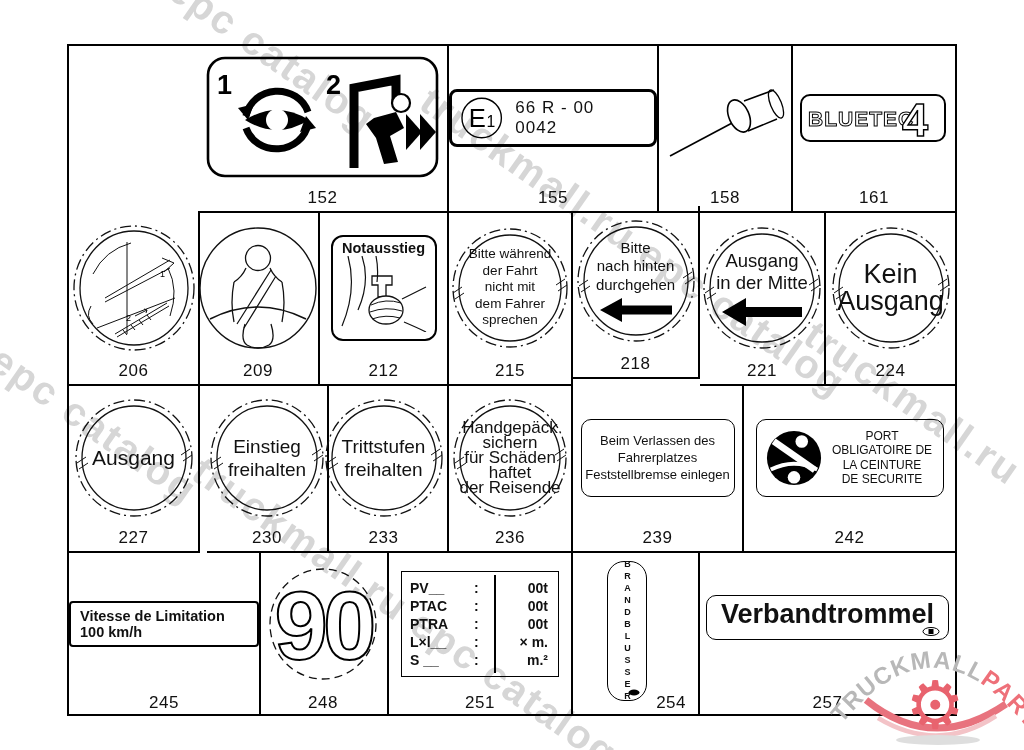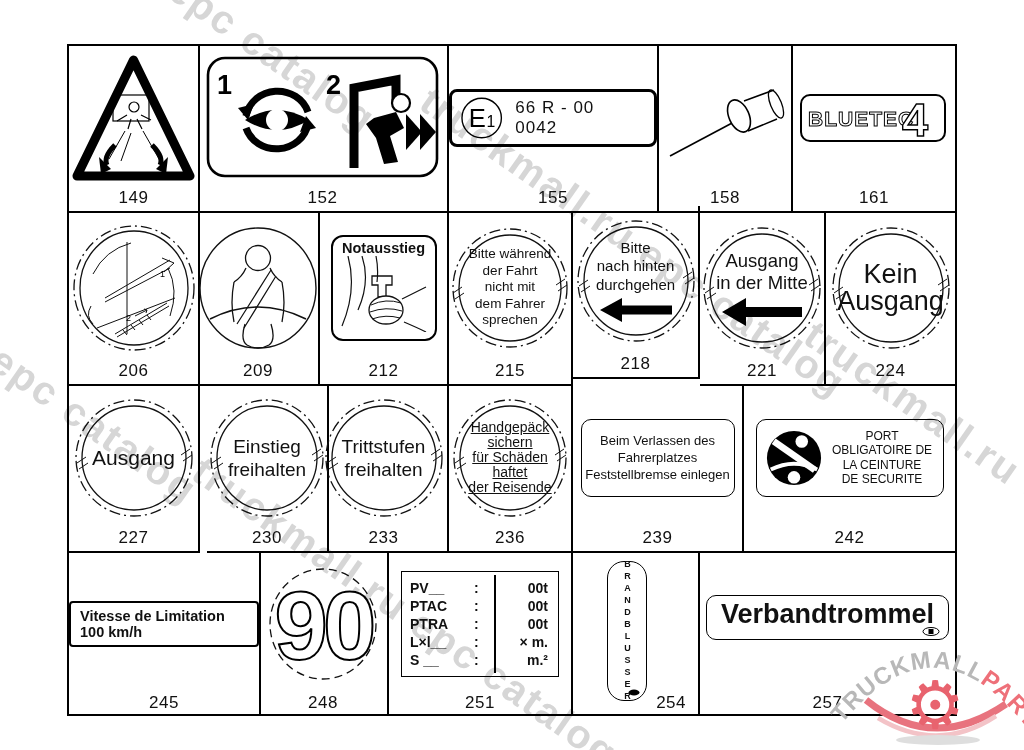--- a/index.html
+++ b/index.html
@@ -21,21 +21,21 @@
   .sign{position:relative;}
   .sign svg{display:block;}
   .st{position:absolute;left:8px;right:8px;top:0;bottom:0;display:flex;flex-direction:column;
       align-items:center;justify-content:center;text-align:center;}
   .t215{font-size:13.5px;line-height:16.5px;}
   .t218{font-size:15px;line-height:18.5px;}
   .t221{font-size:18.5px;line-height:22px;}
   .t224{font-size:27px;line-height:27px;}
   .t227{font-size:21px;}
   .t230{font-size:19px;line-height:23px;}
-  .t236{font-size:14px;line-height:15px;text-decoration:underline;}
+  .t236{font-size:17px;line-height:15px;}
   .arrow-gap{margin-top:4px;}
   
   .box155{border:3px solid #000;border-radius:8px;padding:4px 14px 4px 8px;display:flex;
           align-items:center;gap:12px;font-size:17px;letter-spacing:1px;background:transparent;}
   .box212{width:106px;height:106px;border:2.6px solid #000;border-radius:12px;position:relative;
           text-align:center;padding-top:3px;box-sizing:border-box;font-weight:bold;}
   .box212 .ttl{font-size:14.5px;}
   .box239{width:154px;height:78px;border:1.6px solid #000;border-radius:10px;display:flex;
           flex-direction:column;justify-content:center;text-align:center;font-size:13px;line-height:17px;box-sizing:border-box;}
   .box242{width:188px;height:78px;border:1.6px solid #000;border-radius:10px;display:flex;
@@ -63,36 +63,20 @@
 <div id="sheet">
 
   <div class="wm" style="left:186px;top:-34px">epc catalog</div>
   <div class="wm" style="left:438px;top:78px">truckmall.ru epc catalog</div>
   <div class="wm" style="left:-14px;top:322px">l epc catalog</div>
   <div class="wm" style="left:210px;top:448px">truckmall.ru epc catalog truck</div>
   <div class="wm" style="left:822px;top:312px">truckmall.ru epc</div>
 
   <div id="grid">
 
-    <div class="cell" style="left:0;top:0;width:131px;height:167px">
-      <div class="cc">
-        <svg width="125" height="134" viewBox="0 0 125 134">
-          <path d="M62.5 9 L119 125 H6 Z" fill="#fff" stroke="#000" stroke-width="9" stroke-linejoin="round"></path>
-          <rect x="42" y="44" width="36" height="26" fill="none" stroke="#000" stroke-width="1.2"></rect>
-          <circle cx="63" cy="56" r="5" fill="none" stroke="#000" stroke-width="1.2"></circle>
-          <path d="M56 64 l-10 6 M70 64 l10 5 M60 68 l-3 10 M66 68 l5 10" stroke="#000" stroke-width="1.2" fill="none"></path>
-          <path d="M54 80 L38 108 M60 82 L50 110 M72 80 L88 108" stroke="#000" stroke-width="1" fill="none"></path>
-          <path d="M44 94 Q32 106 36 114" stroke="#000" stroke-width="5" fill="none"></path>
-          <polygon points="28,106 40,118 30,123" fill="#000"></polygon>
-          <path d="M81 94 Q93 106 89 114" stroke="#000" stroke-width="5" fill="none"></path>
-          <polygon points="97,106 85,118 95,123" fill="#000"></polygon>
-        </svg>
-      </div>
-      <div class="num">149</div>
-    </div>
 
     <div class="cell" style="left:129px;top:0;width:251px;height:167px">
       <div class="cc">
         <svg width="237" height="136" viewBox="0 0 237 136">
           <rect x="4" y="8" width="229" height="118" rx="17" fill="none" stroke="#000" stroke-width="2.6"></rect>
           <text x="13" y="44" font-size="27" font-weight="bold">1</text>
           <path d="M42 66 A32 30 0 0 1 104 62" stroke="#000" stroke-width="7" fill="none"></path>
           <path d="M104 74 A32 30 0 0 1 42 78" stroke="#000" stroke-width="7" fill="none"></path>
           <polygon points="34,58 50,54 44,70" fill="#000"></polygon>
           <polygon points="112,78 96,82 102,66" fill="#000"></polygon>

